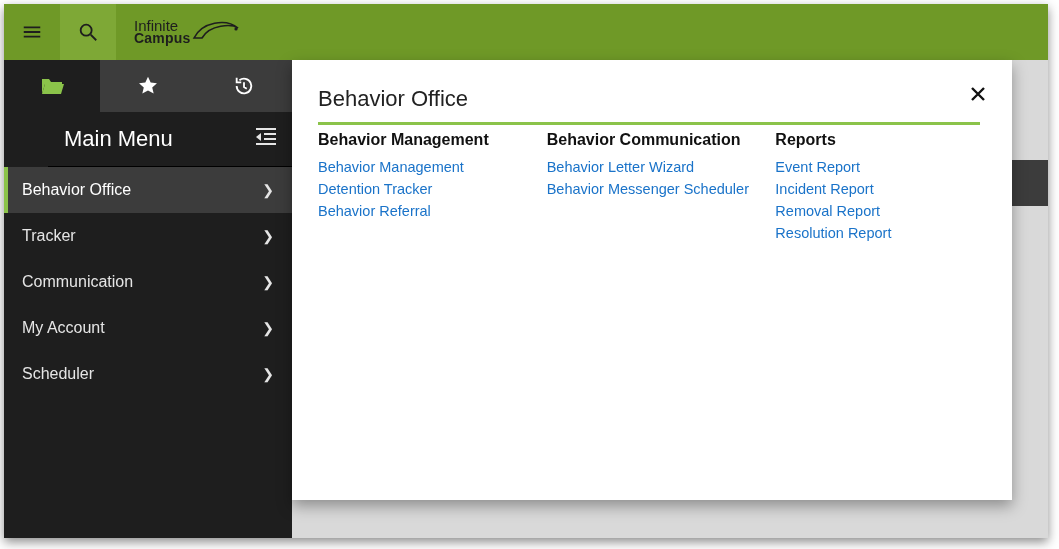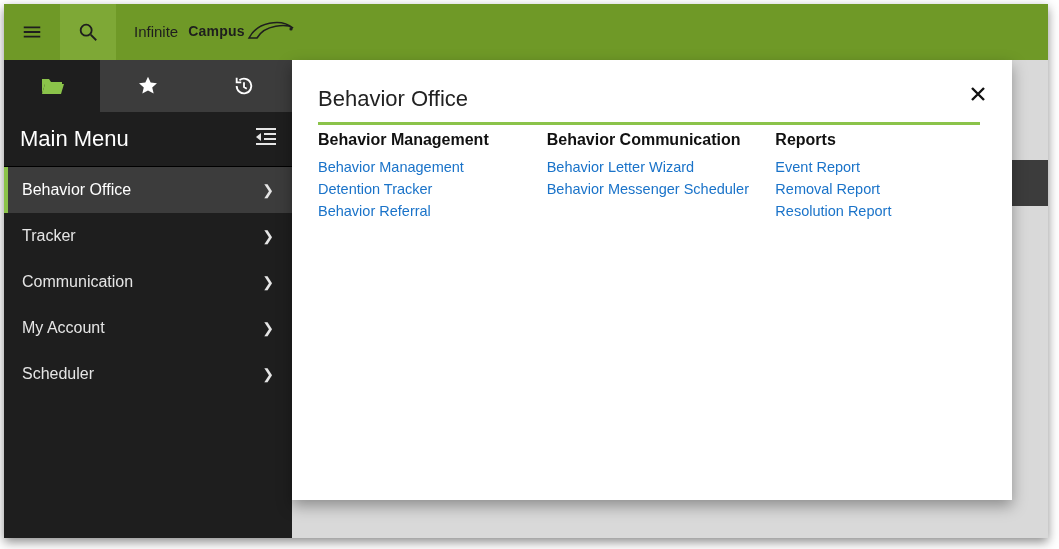--- a/index.html
+++ b/index.html
@@ -29,21 +29,21 @@
   .hbtn.search { background: #7ea836; }
   .logo {
     margin-left: 18px;
     color: #1e1e1e;
     font-size: 18px;
     display: flex;
     align-items: center;
     gap: 2px;
   }
   .logo .cloud svg { display:block; }
-  .logo .ltxt { display:flex; line-height: 0.9; gap: 10px; }
+  .logo .ltxt { display:flex; flex-direction:column; line-height: 0.9; }
   .logo .ltxt .l1 { font-weight: 400; font-size: 15px; }
   .logo .ltxt .l2 { font-weight: 700; font-size: 14px; letter-spacing: 0.2px; }
 
   
   .body {
     display: flex;
     height: calc(100% - 56px);
   }
 
   
@@ -67,20 +67,21 @@
     cursor: pointer;
   }
   .sidetab.active { background: #1e1e1e; color: #8bc34a; }
   .sidetab svg { display:block; }
   .menuhdr {
     display: flex; align-items: center; justify-content: space-between;
     padding: 14px 16px 14px 16px;
     font-size: 22px;
     color: #fff;
     border-bottom: 1px solid #000;
+    margin-left: 44px;
   }
   .menuhdr .collapse-icon { color: #e5e5e5; cursor:pointer; }
   .navlist { display:flex; flex-direction:column; }
   .navitem {
     display:flex; align-items:center; justify-content:space-between;
     padding: 14px 18px;
     font-size: 16px;
     color: #e5e5e5;
     cursor: pointer;
   }
@@ -260,20 +261,21 @@
 
           <div class="col">
             <h3>Behavior Communication</h3>
             <a>Behavior Letter Wizard</a>
             <a>Behavior Messenger Scheduler</a>
           </div>
 
           <div class="col">
             <h3>Reports</h3>
             <a>Event Report</a>
+            <a>Incident Report</a>
             <a>Removal Report</a>
             <a>Resolution Report</a>
           </div>
 
         </div>
       </div>
     </div>
 
   </div>
 </div>

